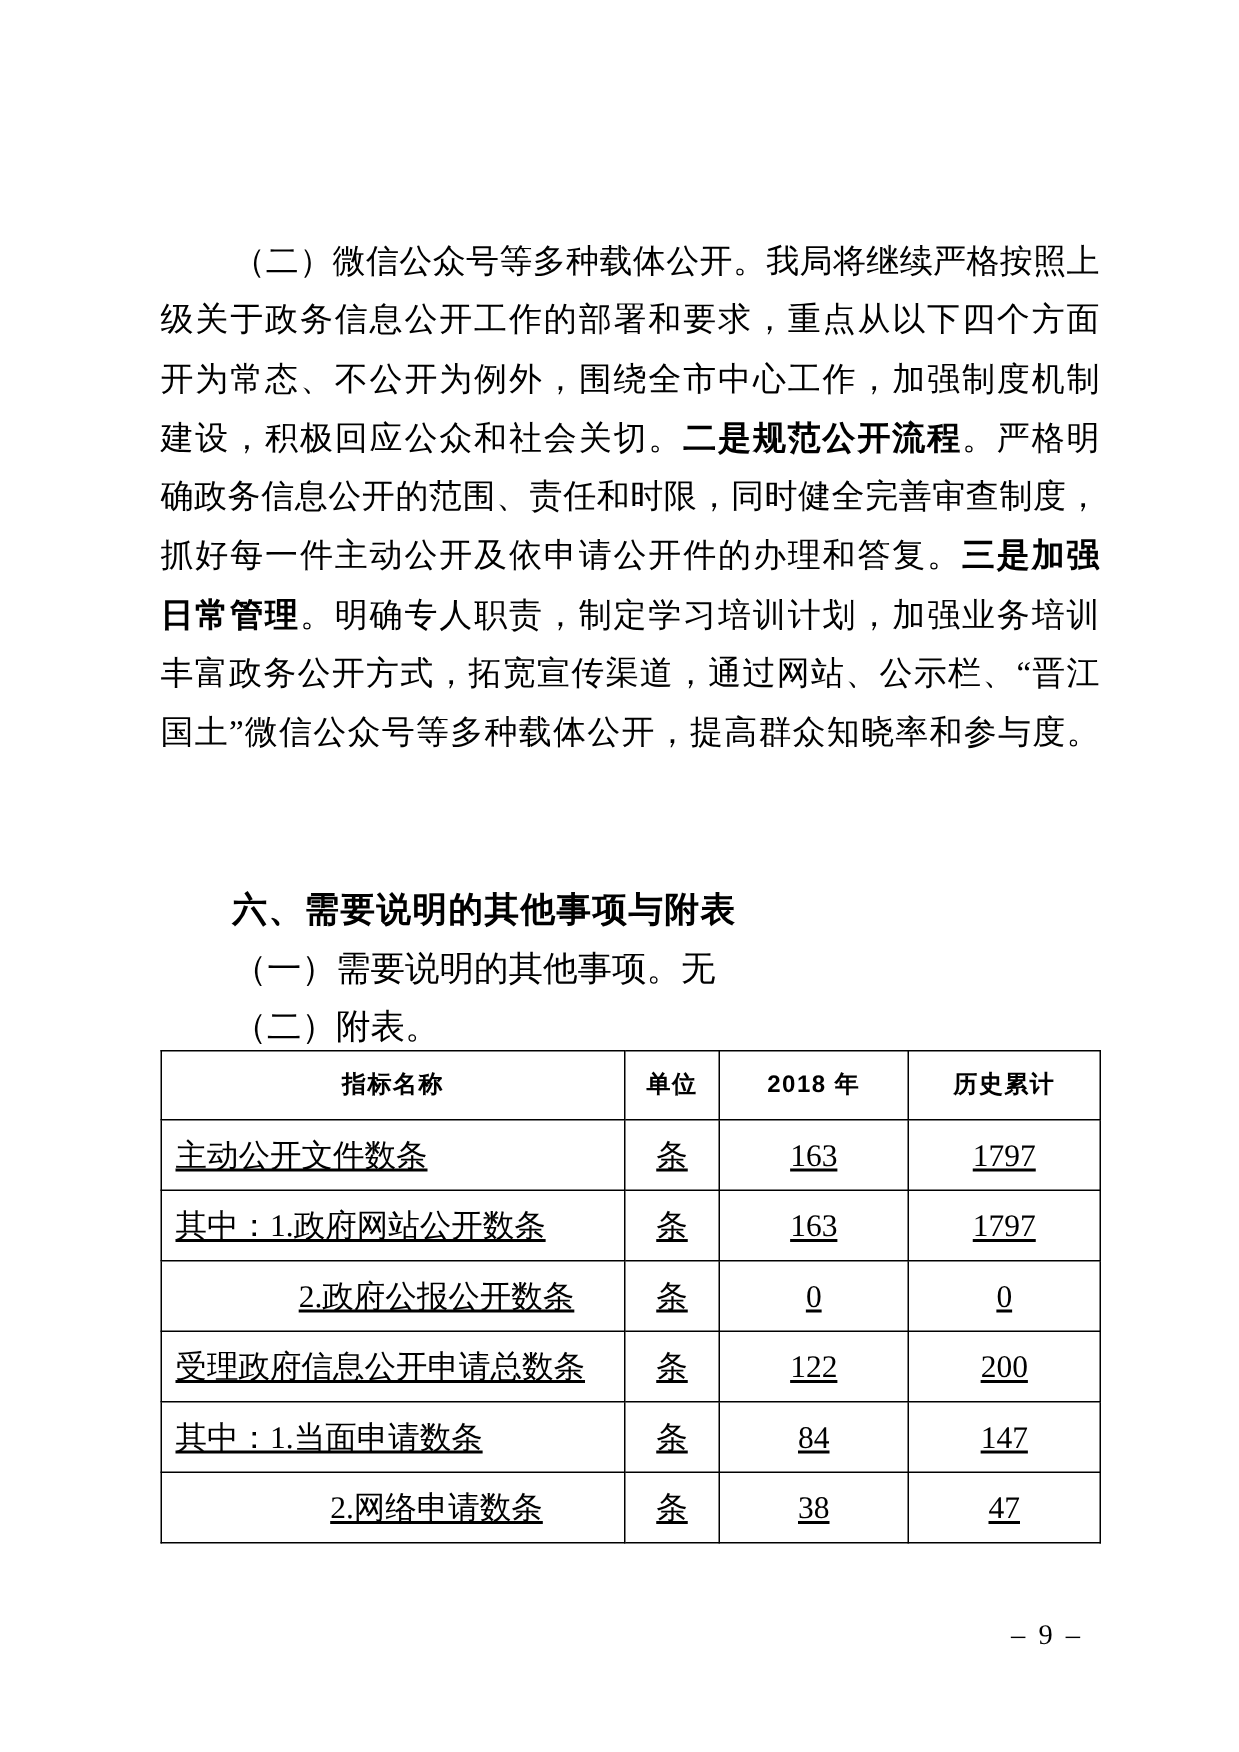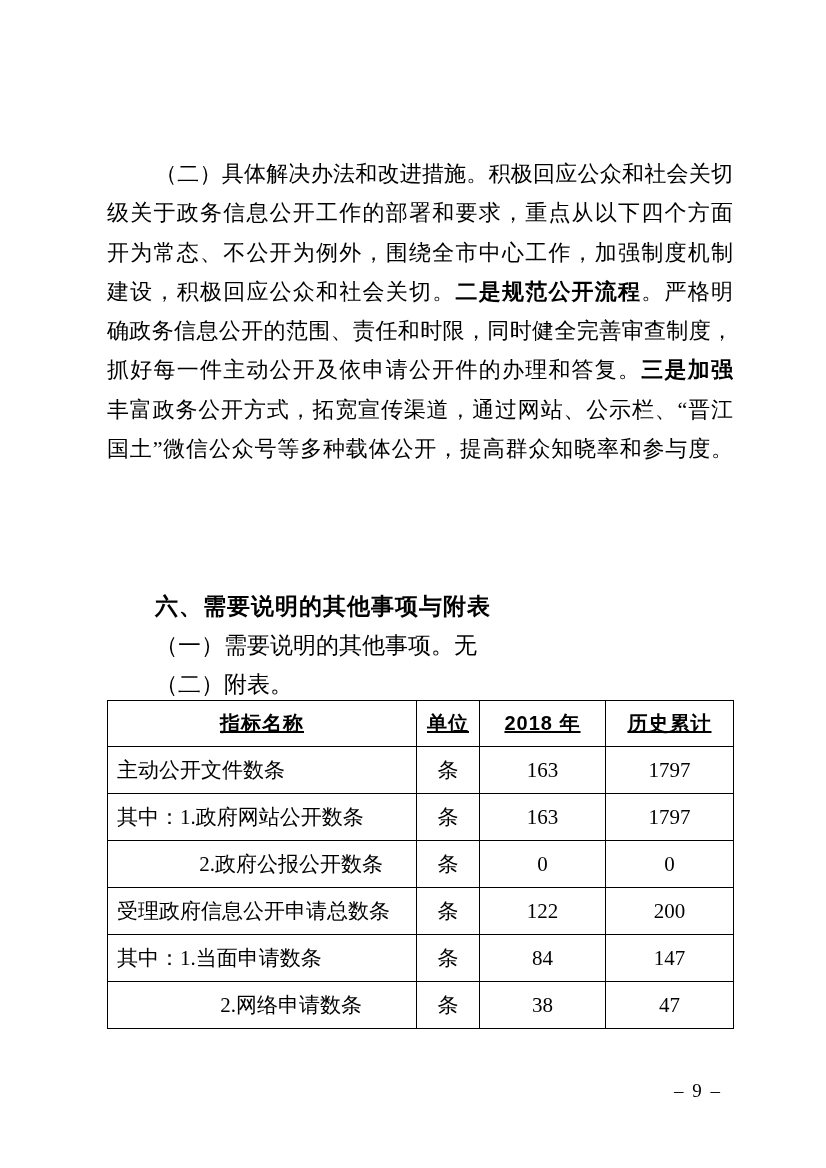--- a/index.html
+++ b/index.html
@@ -44,42 +44,42 @@
   table { border-collapse: collapse; width: 626px; table-layout: fixed; }
   col.c-name { width: 309px; }
   col.c-unit { width: 63px; }
   col.c-year { width: 126px; }
   col.c-hist { width: 128px; }
   th, td { border: 1px solid #000000; text-align: center; vertical-align: middle; }
   th {
     height: 46px;
     font-family: "Liberation Sans", "DejaVu Sans", sans-serif;
     font-weight: bold;
-    font-size: 20px;
+    font-size: 16px;
     letter-spacing: 1px;
-    text-decoration: underline;
   }
-  td { height: 47px; font-size: 21px; }
+  td { height: 47px; font-size: 21px; text-decoration: underline; }
   td.name { text-align: left; padding-left: 9px; }
   td.name.indent2 { padding-left: 58px; text-align: center; }
   .pagenum {
     position: absolute; left: 648px; top: 1080px; width: 100px;
     text-align: center; font-size: 19px; letter-spacing: 2px;
   }
 </style>
 </head>
 <body>
 
 <div class="para">
-  <div class="line indent"><span>（二）具体解决办法和改进措施。积极回应公众和社会关切</span></div>
+  <div class="line indent"><span>（二）微信公众号等多种载体公开。我局将继续严格按照上</span></div>
   <div class="line"><span>级关于政务信息公开工作的部署和要求，重点从以下四个方面</span></div>
   <div class="line"><span>开为常态、不公开为例外，围绕全市中心工作，加强制度机制</span></div>
   <div class="line"><span>建设，积极回应公众和社会关切。</span><b>二是规范公开流程</b><span>。严格明</span></div>
   <div class="line"><span>确政务信息公开的范围、责任和时限，同时健全完善审查制度，</span></div>
   <div class="line"><span>抓好每一件主动公开及依申请公开件的办理和答复。</span><b>三是加强</b></div>
+  <div class="line"><b>日常管理</b><span>。明确专人职责，制定学习培训计划，加强业务培训</span></div>
   <div class="line"><span>丰富政务公开方式，拓宽宣传渠道，通过网站、公示栏、“晋江</span></div>
   <div class="line"><span>国土”微信公众号等多种载体公开，提高群众知晓率和参与度。</span></div>
 </div>
 
 <div class="heading-line black-font" id="section-heading">六、需要说明的其他事项与附表</div>
 <div class="heading-line" id="sub-item-1">（一）需要说明的其他事项。无</div>
 <div class="heading-line" id="sub-item-2">（二）附表。</div>
 
 <div class="table-wrap">
   <table>

